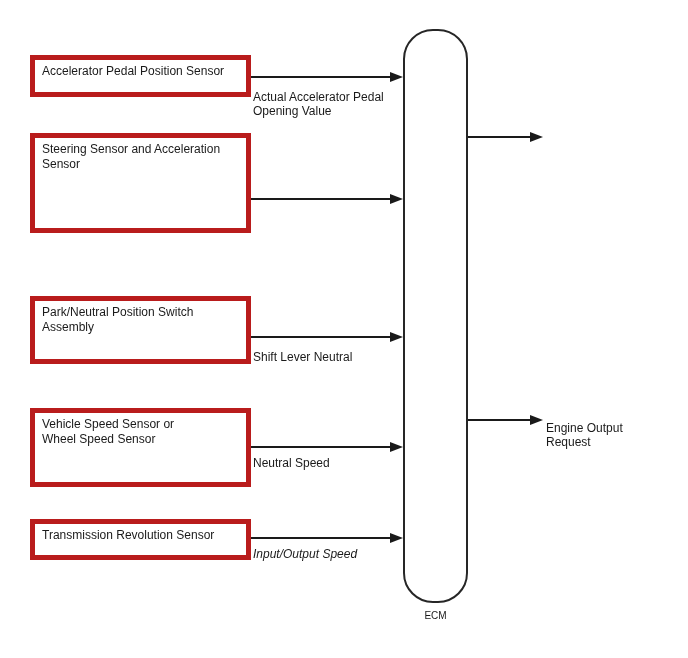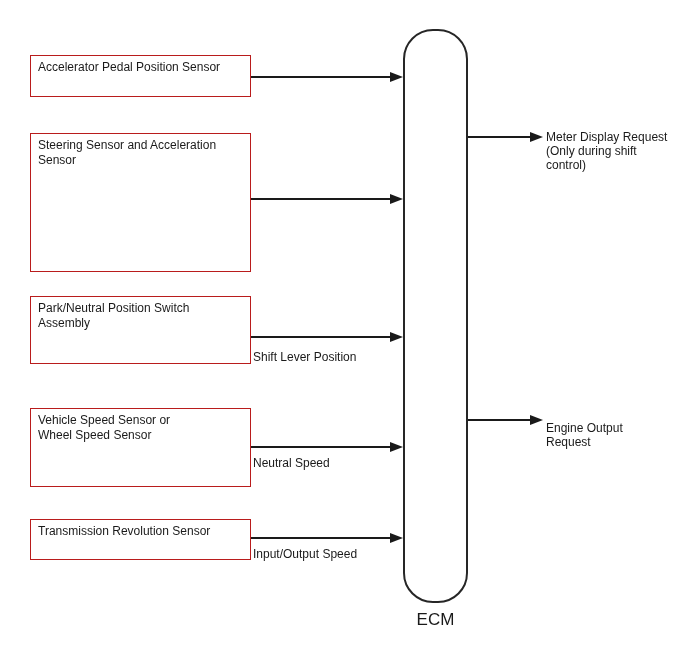--- a/index.html
+++ b/index.html
@@ -12,29 +12,29 @@
   .canvas {
     position: relative;
     width: 688px; height: 658px;
     background: #ffffff;
     overflow: hidden;
   }
   .sensor-box {
     position: absolute;
     left: 30px;
     width: 221px;
-    border: 1px solid #b91c1c;
+    border: 5px solid #b91c1c;
     background: #ffffff;
     padding: 4px 7px;
     font-size: 12px;
     line-height: 14.5px;
     white-space: pre-line;
   }
   .b1 { top: 55px;  height: 42px; }
-  .b2 { top: 133px; height: 139px; }
+  .b2 { top: 133px; height: 100px; }
   .b3 { top: 296px; height: 68px; }
   .b4 { top: 408px; height: 79px; }
   .b5 { top: 519px; height: 41px; }
 
   .hline {
     position: absolute;
     height: 2px;
     background: #1a1a1a;
   }
   .in-line  { left: 251px; width: 140px; }
@@ -68,21 +68,21 @@
     position: absolute;
     left: 253px;
     font-size: 12px;
     line-height: 14px;
     white-space: pre-line;
   }
   .s1 { top: 90px; }
   .s2 { top: 212px; }
   .s3 { top: 350px; }
   .s4 { top: 456px; }
-  .s5 { top: 547px; }
+  .s5 { top: 547px; font-style: italic; }
 
   .out-label {
     position: absolute;
     left: 546px;
     font-size: 12px;
     line-height: 14px;
     white-space: pre-line;
   }
   .o1 { top: 130px; }
   .o2 { top: 413px; margin-top: 8px; }
@@ -93,21 +93,21 @@
     width: 65px; height: 574px;
     border: 2px solid #262626;
     border-radius: 30px;
     background: #ffffff;
   }
   .ecm-label {
     position: absolute;
     left: 403px; top: 610px;
     width: 65px;
     text-align: center;
-    font-size: 17px;
+    font-size: 10px;
   }
 </style>
 </head>
 <body>
 
 <div class="canvas">
 
   <div class="sensor-box b1">Accelerator Pedal Position Sensor</div>
   <div class="sensor-box b2">Steering Sensor and Acceleration
 Sensor</div>
@@ -121,31 +121,30 @@
   <div class="arrowhead in-head h1"></div>
   <div class="hline in-line l2"></div>
   <div class="arrowhead in-head h2"></div>
   <div class="hline in-line l3"></div>
   <div class="arrowhead in-head h3"></div>
   <div class="hline in-line l4"></div>
   <div class="arrowhead in-head h4"></div>
   <div class="hline in-line l5"></div>
   <div class="arrowhead in-head h5"></div>
 
-  <div class="signal-label s3">Shift Lever Position</div>
+  <div class="signal-label s1">Actual Accelerator Pedal
+Opening Value</div>
+  <div class="signal-label s3">Shift Lever Neutral</div>
   <div class="signal-label s4">Neutral Speed</div>
   <div class="signal-label s5">Input/Output Speed</div>
 
   <div class="ecm-pill"></div>
   <div class="ecm-label">ECM</div>
 
   <div class="hline out-line lo1"></div>
   <div class="arrowhead out-head ho1"></div>
   <div class="hline out-line lo2"></div>
   <div class="arrowhead out-head ho2"></div>
 
-  <div class="out-label o1">Meter Display Request
-(Only during shift
-control)</div>
   <div class="out-label o2">Engine Output
 Request</div>
 
 </div>
 
 </body></html>

